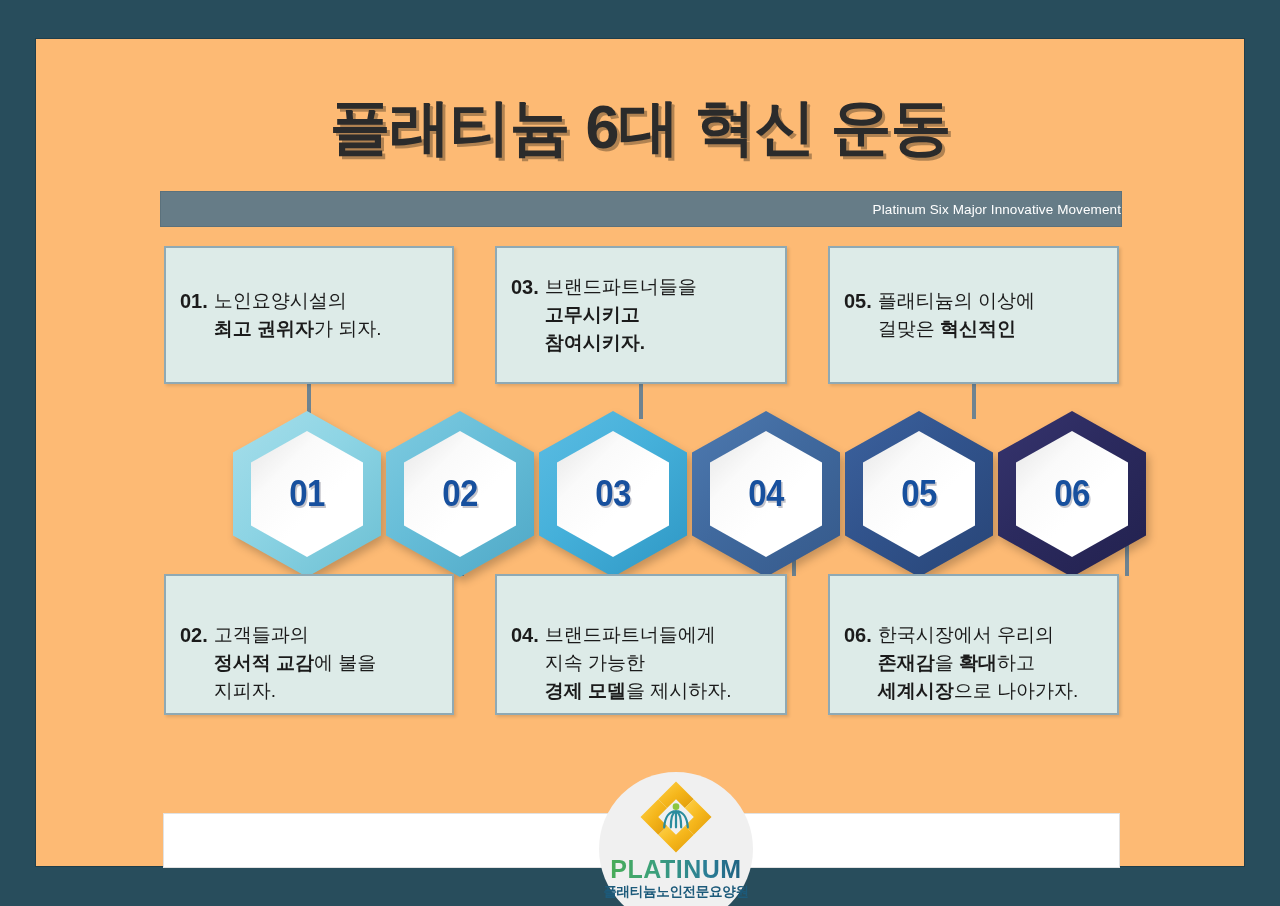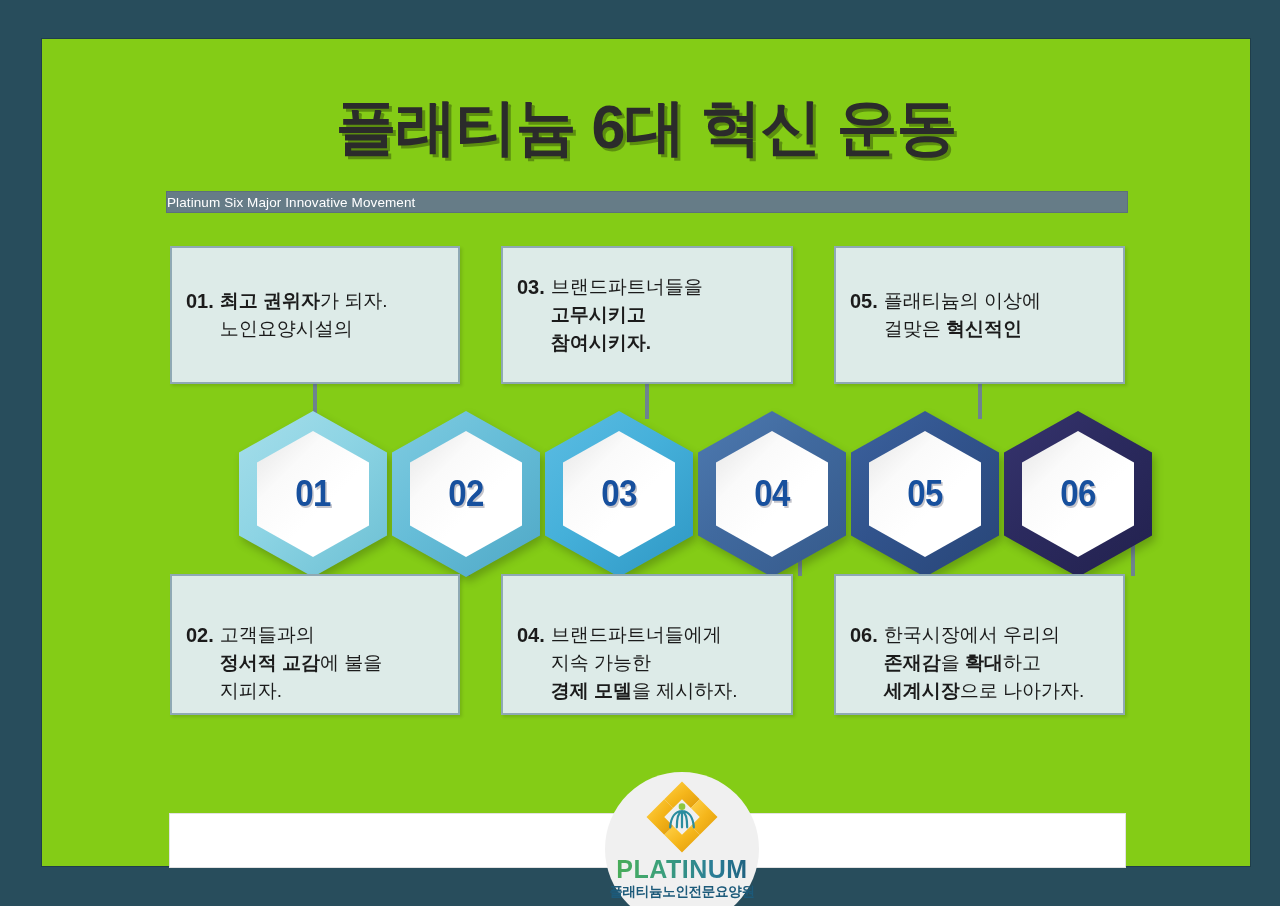--- a/index.html
+++ b/index.html
@@ -6,49 +6,49 @@
   html,body{ width:1280px; height:906px; overflow:hidden; }
   body{
     background:#284D5C;
     font-family:"Liberation Sans", sans-serif;
     position:relative;
   }
   #canvas{ position:absolute; left:0; top:0; width:1280px; height:906px; }
 
   .page{
     position:absolute;
-    left:41px; top:38px;
+    left:35px; top:38px;
     width:1210px; height:829px;
-    background:#84cc16;
+    background:#fdba74;
     border:1px solid #1f3e4b;
   }
 
   
   .title{
     position:absolute;
     left:0; top:48px;
     width:100%;
     text-align:center;
     font-size:61px;
     font-weight:bold;
     letter-spacing:-1px;
     color:#2b2b2b;
     text-shadow:3px 3px 0 rgba(0,0,0,0.30);
     white-space:nowrap;
   }
 
   .subbar{
     position:absolute;
     left:124px; top:152px;
-    width:962px; height:22px;
+    width:962px; height:36px;
     background:#667C87;
     border:1px solid #5b717c;
     display:flex;
     align-items:center;
-    justify-content:flex-start;
+    justify-content:flex-end;
   }
   .subbar .sublabel{
     font-size:13.5px;
     color:#FFFFFF;
     letter-spacing:0.1px;
   }
 
   
   .box{
     position:absolute;
@@ -195,22 +195,22 @@
     <div class="conn" style="left:424px; top:492px; height:45px;"></div>
     <div class="conn" style="left:603px; top:345px; height:35px;"></div>
     <div class="conn" style="left:756px; top:492px; height:45px;"></div>
     <div class="conn" style="left:936px; top:345px; height:35px;"></div>
     <div class="conn" style="left:1089px; top:492px; height:45px;"></div>
 
     <div class="box box-top col-a">
       <div class="box-inner">
         <span class="num">01.</span>
         <span class="lines">
+          <span class="ln">노인요양시설의</span>
           <span class="ln"><b>최고 권위자</b><span>가 되자.</span></span>
-          <span class="ln">노인요양시설의</span>
         </span>
       </div>
     </div>
 
     <div class="box box-top col-b">
       <div class="box-inner">
         <span class="num">03.</span>
         <span class="lines">
           <span class="ln">브랜드파트너들을</span>
           <span class="ln"><b>고무시키고</b></span>

